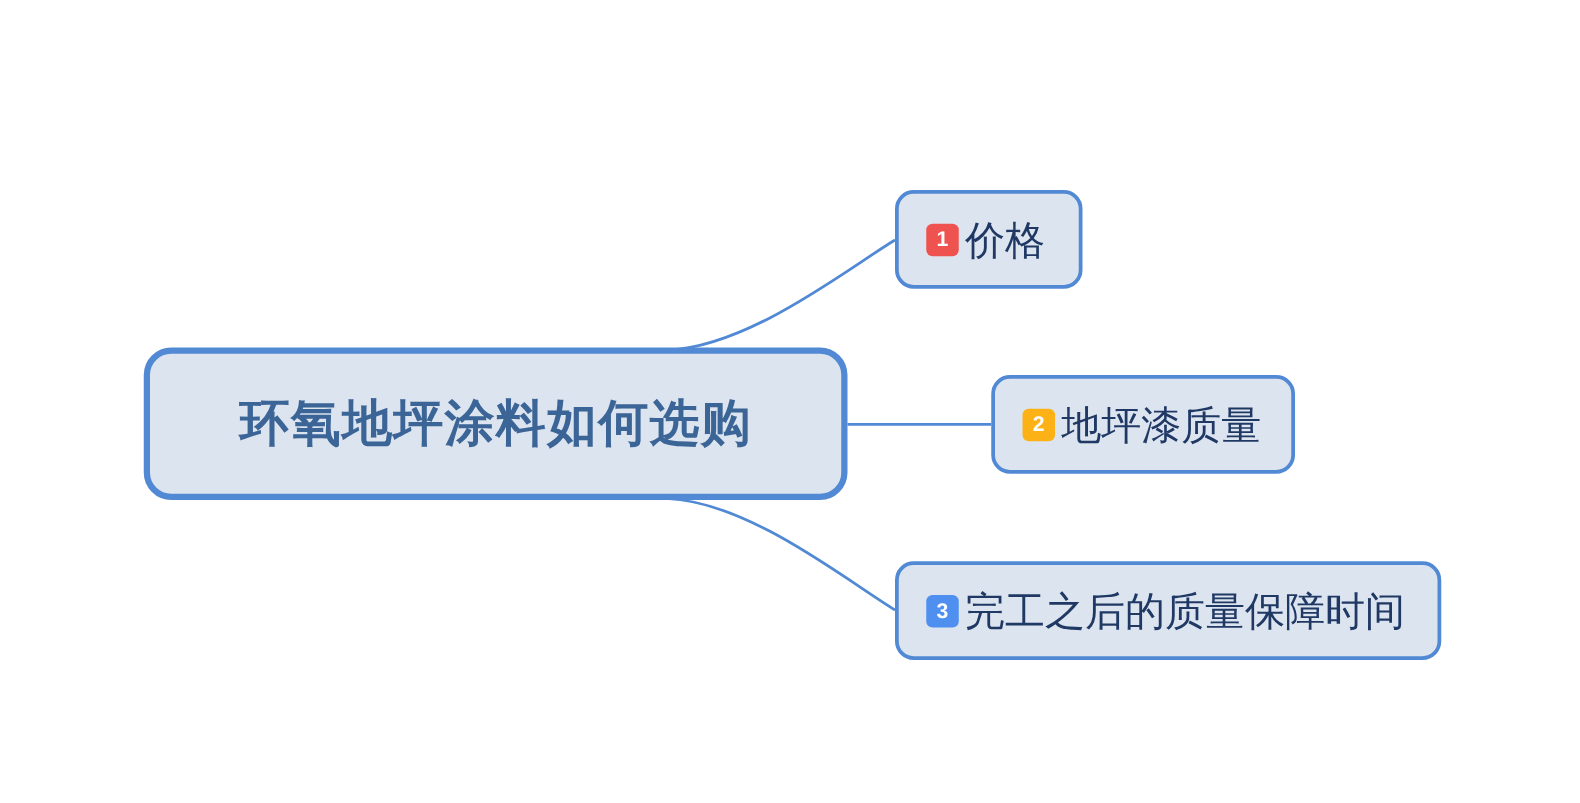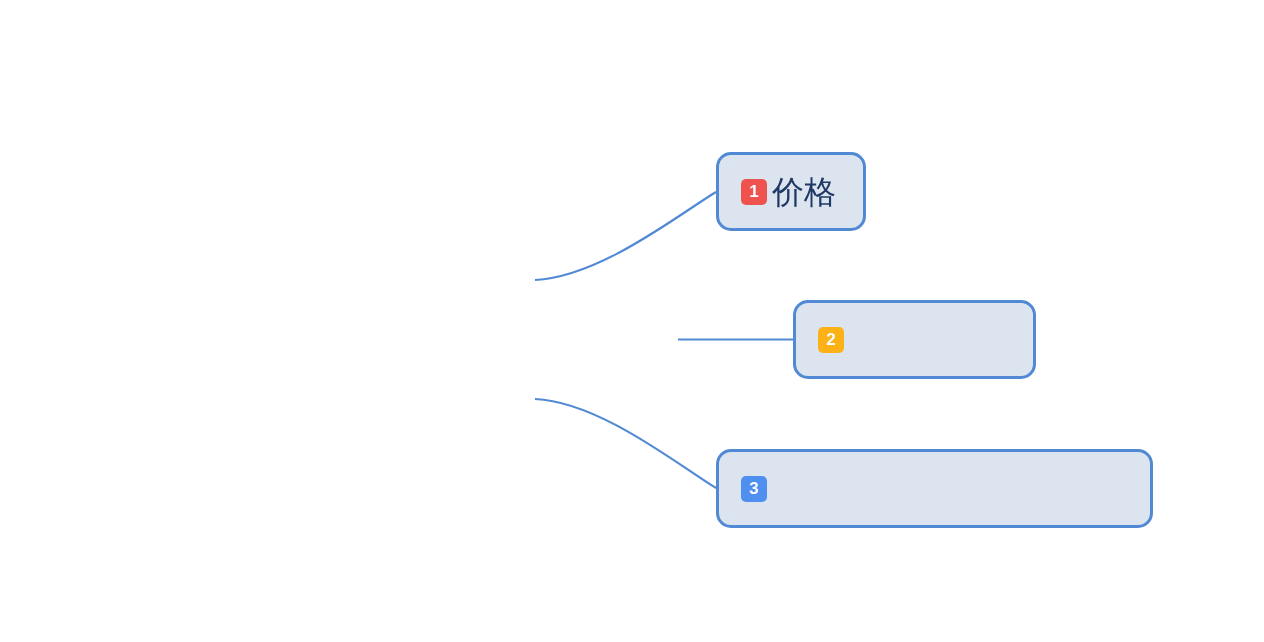--- a/index.html
+++ b/index.html
@@ -114,27 +114,32 @@
 
   <svg id="connectors" viewBox="0 0 1264 642" xmlns="http://www.w3.org/2000/svg">
 
     <path d="M 535 280 C 600 277, 678 215, 716 192" fill="none" stroke="#5189d4" stroke-width="2.2"></path>
 
     <path d="M 678 339.5 L 793 339.5" fill="none" stroke="#5189d4" stroke-width="2.2"></path>
 
     <path d="M 535 399 C 600 402, 678 465, 716 488" fill="none" stroke="#5189d4" stroke-width="2.2"></path>
   </svg>
 
+  <div class="node central">
+    <span class="central-label">环氧地坪涂料如何选购</span>
+  </div>
 
   <div class="node branch branch-1">
     <span class="badge red">1</span>
     <span class="branch-label">价格</span>
   </div>
 
   <div class="node branch branch-2">
     <span class="badge orange">2</span>
+    <span class="branch-label">地坪漆质量</span>
   </div>
 
   <div class="node branch branch-3">
     <span class="badge blue">3</span>
+    <span class="branch-label">完工之后的质量保障时间</span>
   </div>
 
 </div>
 
 </body></html>

